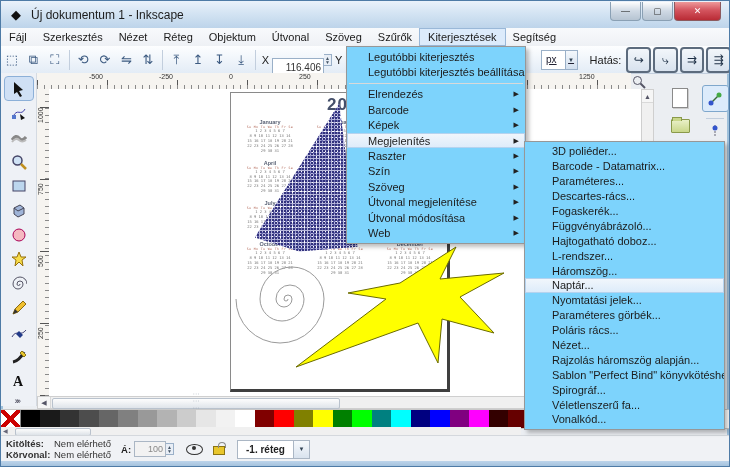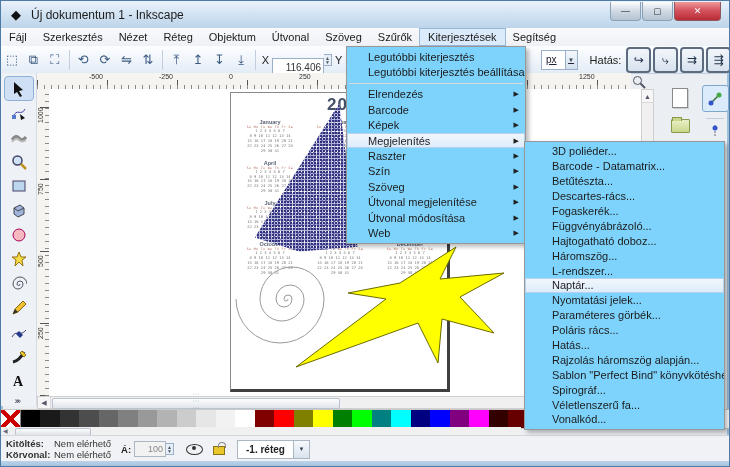--- a/index.html
+++ b/index.html
@@ -631,65 +631,65 @@
 
       <div class="mi">
         <span class="milabel">3D poliéder...</span>
       </div>
 
       <div class="mi">
         <span class="milabel">Barcode - Datamatrix...</span>
       </div>
 
       <div class="mi">
-        <span class="milabel">Betűtészta...</span>
+        <span class="milabel">Paraméteres...</span>
       </div>
 
       <div class="mi">
         <span class="milabel">Descartes-rács...</span>
       </div>
 
       <div class="mi">
         <span class="milabel">Fogaskerék...</span>
       </div>
 
       <div class="mi">
         <span class="milabel">Függvényábrázoló...</span>
       </div>
 
       <div class="mi">
         <span class="milabel">Hajtogatható doboz...</span>
       </div>
 
       <div class="mi">
+        <span class="milabel">L-rendszer...</span>
+      </div>
+
+      <div class="mi">
         <span class="milabel">Háromszög...</span>
-      </div>
-
-      <div class="mi">
-        <span class="milabel">L-rendszer...</span>
       </div>
 
       <div class="mi hl">
         <span class="milabel">Naptár...</span>
       </div>
 
       <div class="mi">
         <span class="milabel">Nyomtatási jelek...</span>
       </div>
 
       <div class="mi">
         <span class="milabel">Paraméteres görbék...</span>
       </div>
 
       <div class="mi">
         <span class="milabel">Poláris rács...</span>
       </div>
 
       <div class="mi">
-        <span class="milabel">Hatás...</span>
+        <span class="milabel">Nézet...</span>
       </div>
 
       <div class="mi">
         <span class="milabel">Rajzolás háromszög alapján...</span>
       </div>
 
       <div class="mi">
         <span class="milabel">Sablon "Perfect Bind" könyvkötéshez...</span>
       </div>
 

